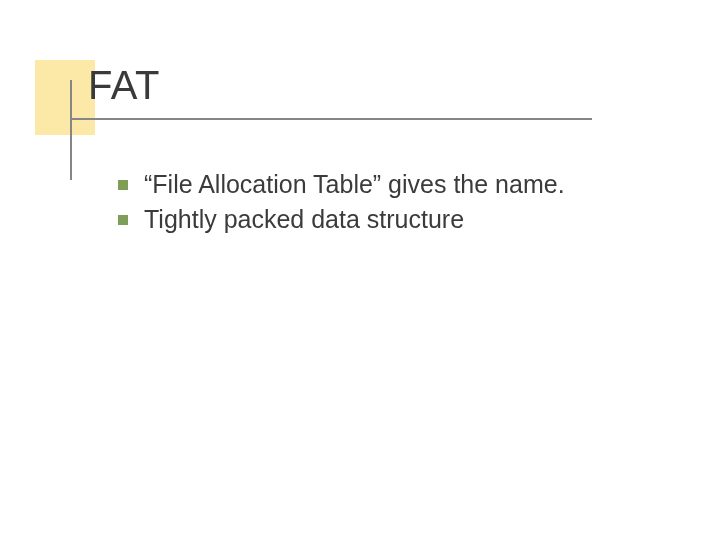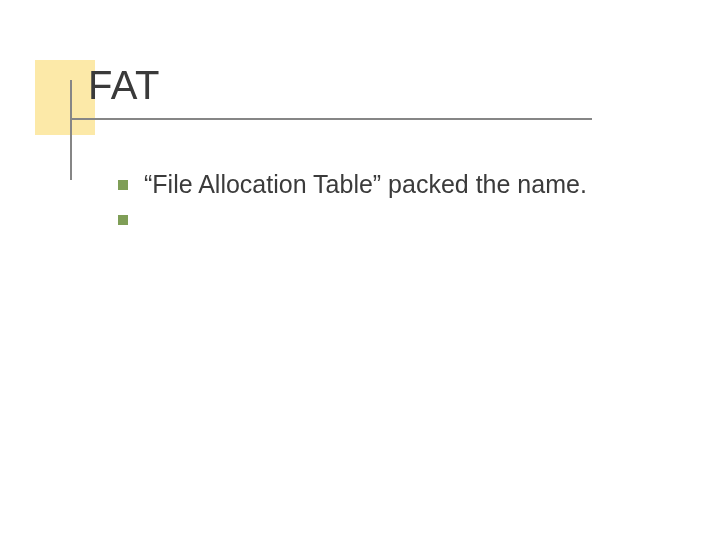--- a/index.html
+++ b/index.html
@@ -75,19 +75,20 @@
 
 <div class="slide">
   <div class="corner-block"></div>
   <div class="title">FAT</div>
   <div class="h-line"></div>
   <div class="v-line"></div>
 
   <div class="bullets">
     <div class="bullet-item">
       <div class="bullet-marker"></div>
-      <div class="bullet-text">“File Allocation Table” packed the name.</div>
+      <div class="bullet-text">“File Allocation Table” gives the name.</div>
     </div>
     <div class="bullet-item">
       <div class="bullet-marker"></div>
+      <div class="bullet-text">Tightly packed data structure</div>
     </div>
   </div>
 </div>
 
 </body></html>

